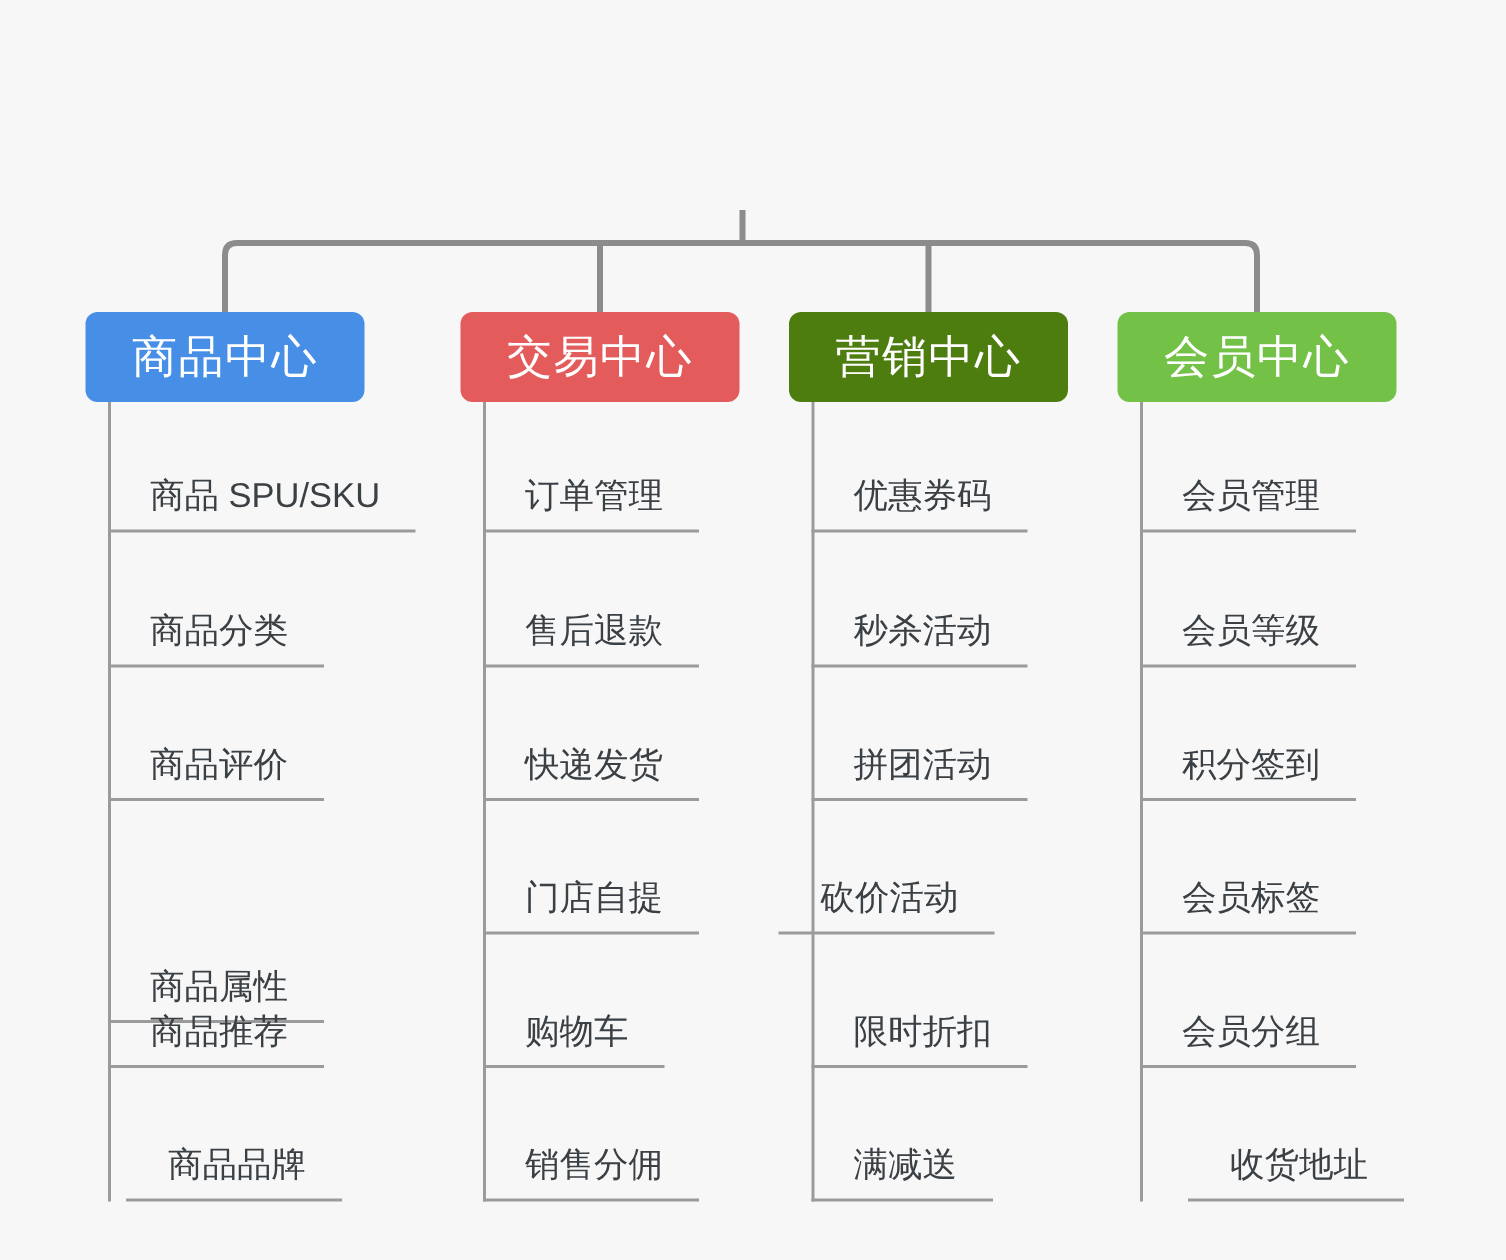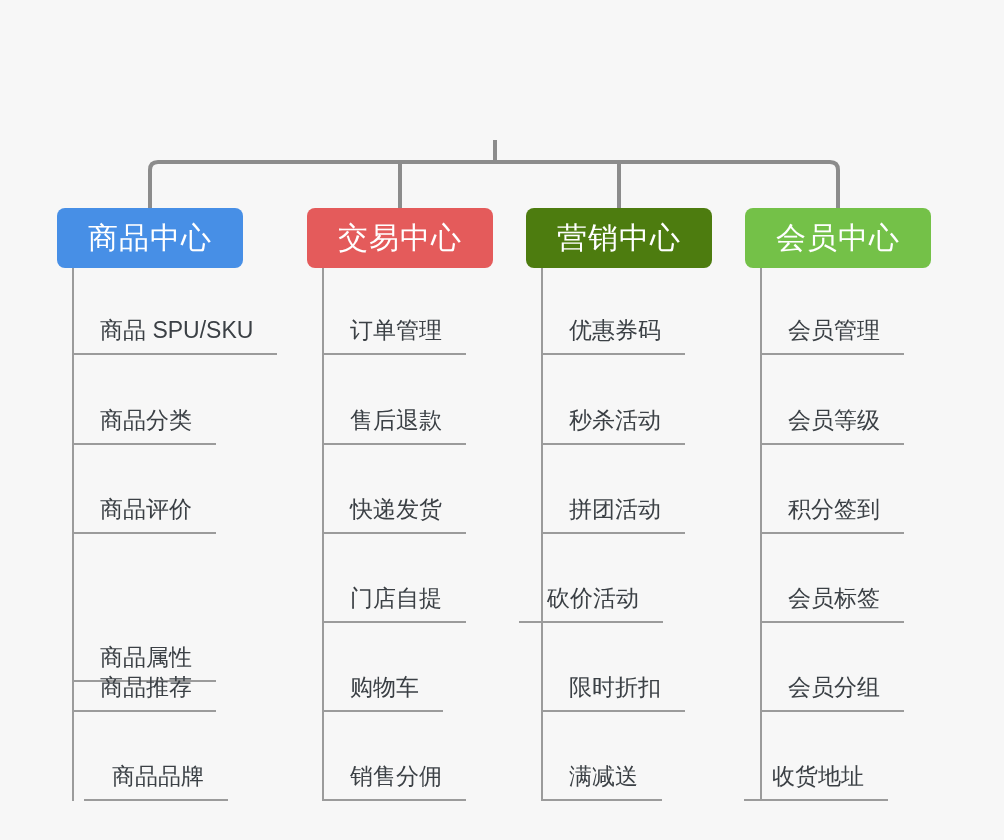--- a/index.html
+++ b/index.html
@@ -140,18 +140,18 @@
       </div>
       <div class="leaf" style="left: 760px; top: 490px; border-bottom-color: rgb(155, 155, 155);">
         <span>积分签到</span>
       </div>
       <div class="leaf" style="left: 760px; top: 579px; border-bottom-color: rgb(155, 155, 155);">
         <span>会员标签</span>
       </div>
       <div class="leaf" style="left: 760px; top: 668px; border-bottom-color: rgb(155, 155, 155);">
         <span>会员分组</span>
       </div>
-      <div class="leaf" style="left: 744px; top: 757px; border-bottom-color: rgb(155, 155, 155);">
+      <div class="leaf" style="left: 792px; top: 757px; border-bottom-color: rgb(155, 155, 155);">
         <span>收货地址</span>
       </div>
     </div>
 
 </div>
 
 </body></html>

